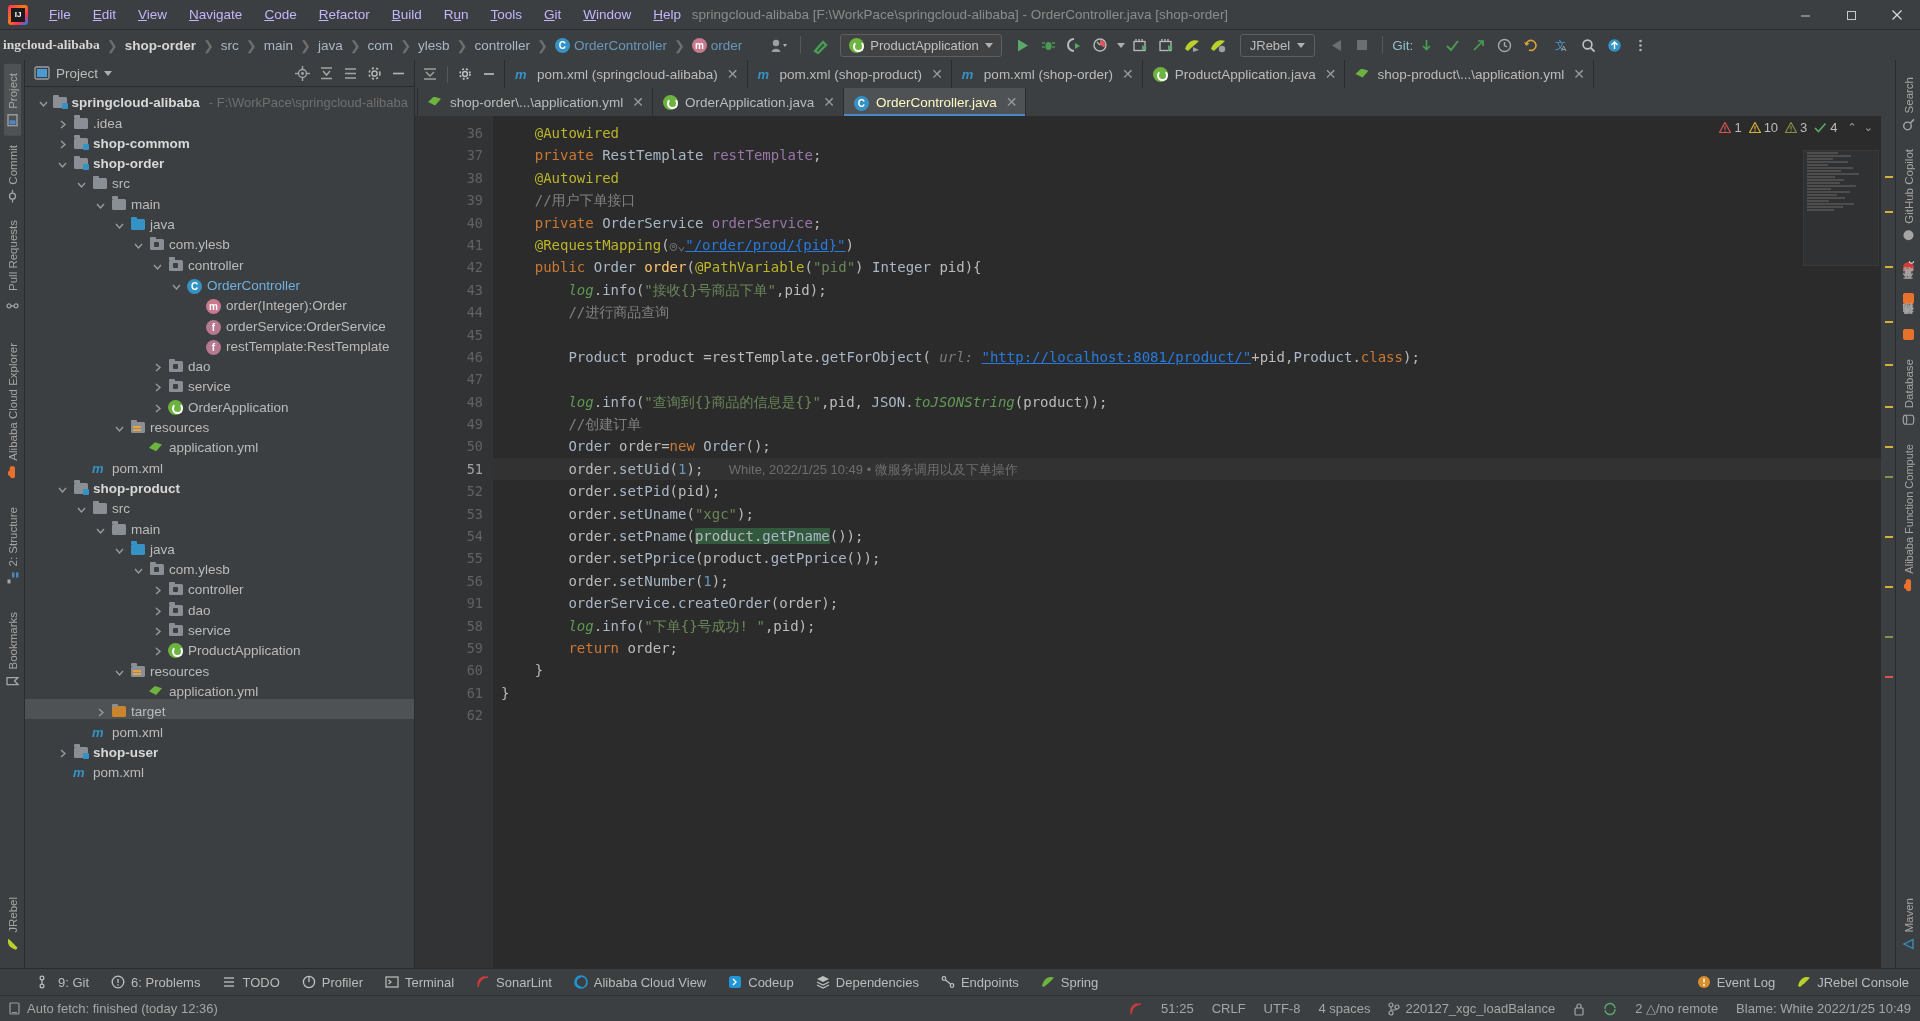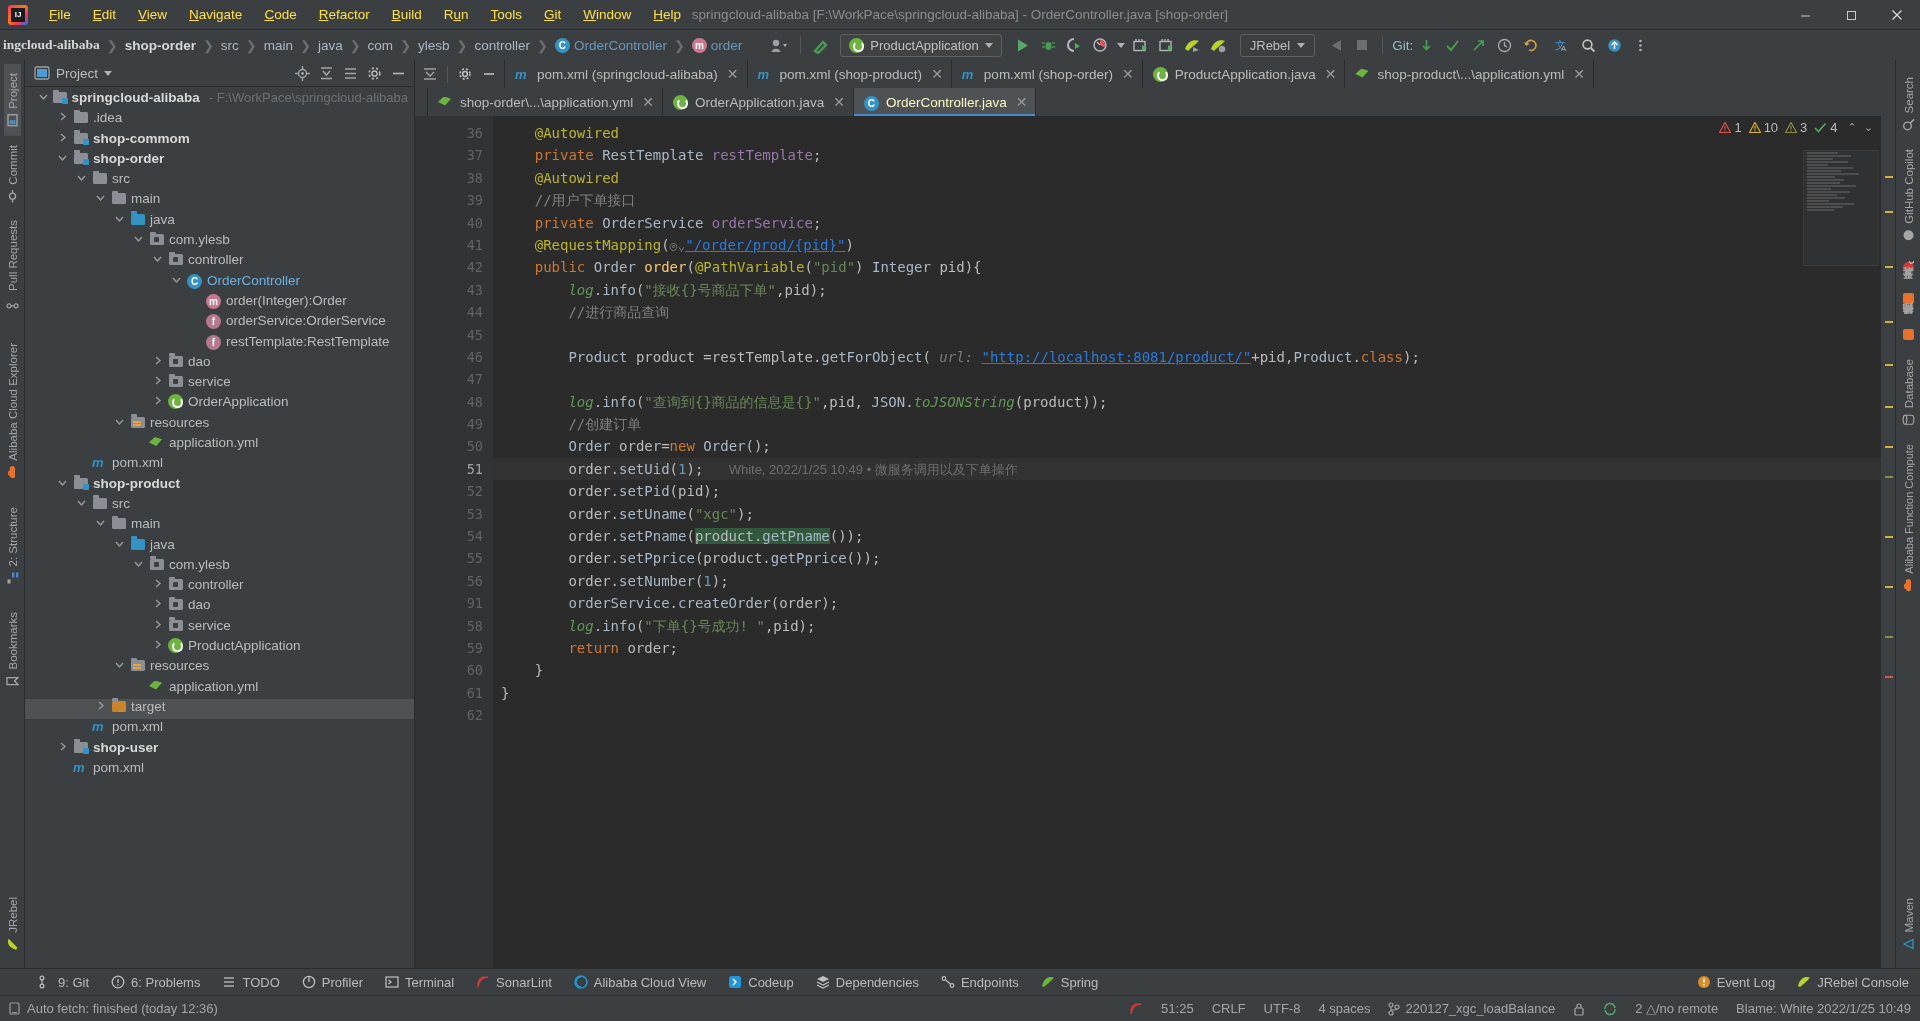--- a/index.html
+++ b/index.html
@@ -24,21 +24,21 @@
     background: linear-gradient(135deg,#fe315d 0%,#f97a12 45%,#fe315d 70%,#087cfa 100%);
     flex: 0 0 20px;
   }
   .ij-logo::after {
     content: "IJ"; position: absolute; left: 3px; top: 3px;
     width: 14px; height: 14px; background: #1b1b1b; color: #fff;
     font-size: 8px; font-weight: bold; line-height: 14px; text-align: center;
   }
   .menu { display: flex; align-items: center; gap: 0px; }
   .menu-item {
-    padding: 4px 11px; color: #fde047; font-size: 13.5px; white-space: nowrap;
+    padding: 4px 11px; color: #c4b5fd; font-size: 13.5px; white-space: nowrap;
     line-height: 18px; cursor: default;
   }
   .menu-item u { text-decoration: underline; }
   .win-title {
     position: absolute; left: 0; right: 0; text-align: center;
     color: #8c8c8c; font-size: 13.5px; pointer-events: none;
   }
   .win-controls { position: absolute; right: 0; top: 0; height: 30px; display: flex; align-items: center; }
   .win-btn { width: 46px; height: 30px; display: flex; align-items: center; justify-content: center; color: #c8c8c8; }
 
@@ -98,21 +98,21 @@
   }
   .pp-header {
     height: 27px; flex:0 0 27px; display: flex; align-items: center; padding: 0 5px 0 9px; gap: 6px;
     border-bottom: 1px solid #2b2b2b;
   }
   .pp-title { font-size: 13.5px; color: #bbbbbb; }
   .pp-hdr-icons { margin-left: auto; display: flex; align-items: center; gap: 2px; }
   .pp-hi { width: 22px; height: 22px; display:flex;align-items:center;justify-content:center; }
   .tree { flex:1 1 auto; overflow: hidden; position: relative; padding-top: 3px; font-size: 13.5px; }
   .row {
-    height: 20.3px; display: flex; align-items: flex-start; white-space: nowrap; padding-right: 6px;
+    height: 20.3px; display: flex; align-items: flex-end; white-space: nowrap; padding-right: 6px;
     position: relative;
   }
   .row.sel { background: #4e5254; }
   .arrow { width: 13px; height: 13px; flex:0 0 13px; display:flex;align-items:center;justify-content:center; color:#9a9a9a; }
   .arrow svg { display:block; }
   .nm { margin-left: 4px; }
   .nm.b { font-weight: bold; color: #d8d8d8; }
   .nm.blue { color: #6eb0e0; }
   .path-hint { color: #6f6f6f; margin-left: 9px; font-size: 13px; }
   .ficon { width: 16px; height: 15px; flex:0 0 16px; position: relative; }
@@ -989,21 +989,21 @@
                 <span class="x">✕</span>
               </div>
               <div class="tab">
                 <span class="ficon"><span class="yml-ic"></span></span>
                 <span class="tab-label">shop-product\...\application.yml</span>
                 <span class="x">✕</span>
               </div>
             </div>
         </div>
         <div class="tabrow" style="padding-left:0px">
-          <div id="tabrow2" style="display:flex;align-items:stretch;margin-left:12px;">
+          <div id="tabrow2" style="display:flex;align-items:stretch;margin-left:2px;">
               <div class="tab">
                 <span class="ficon"><span class="yml-ic"></span></span>
                 <span class="tab-label">shop-order\...\application.yml</span>
                 <span class="x">✕</span>
               </div>
               <div class="tab">
                 <span class="ficon"><span class="spring-ic"></span></span>
                 <span class="tab-label">OrderApplication.java</span>
                 <span class="x">✕</span>
               </div>

